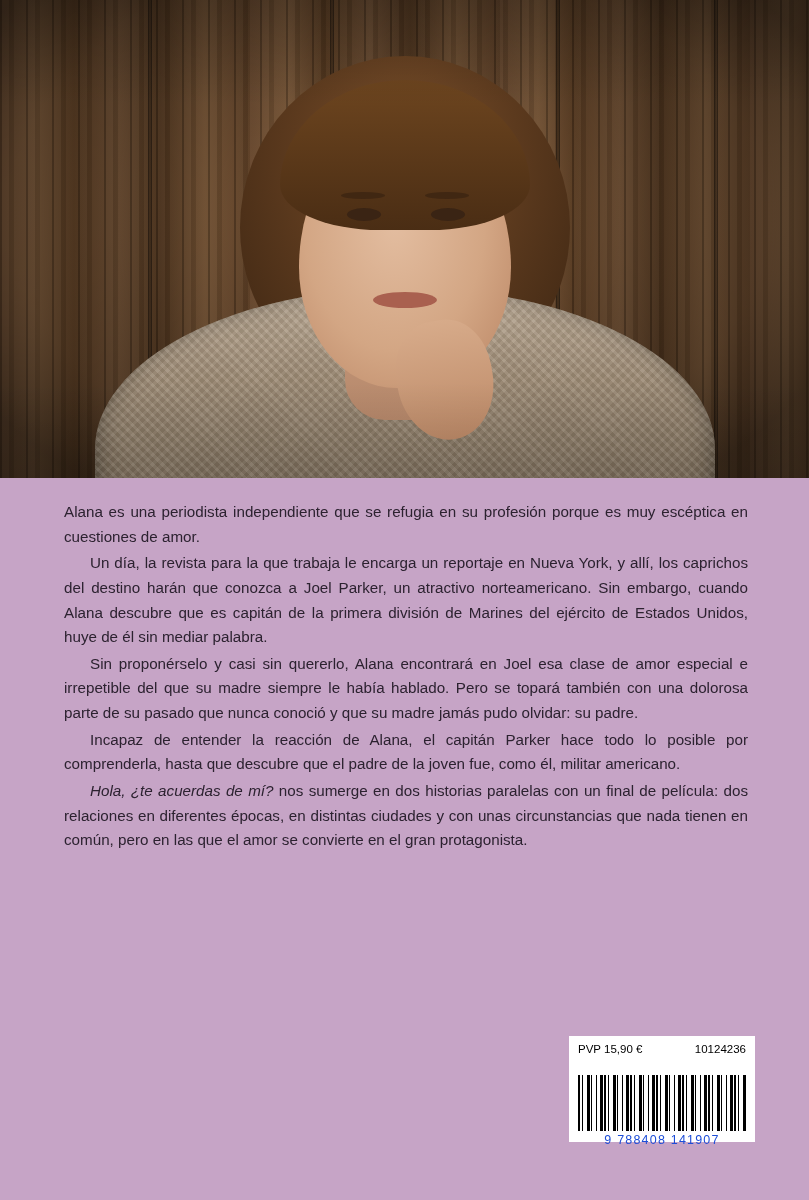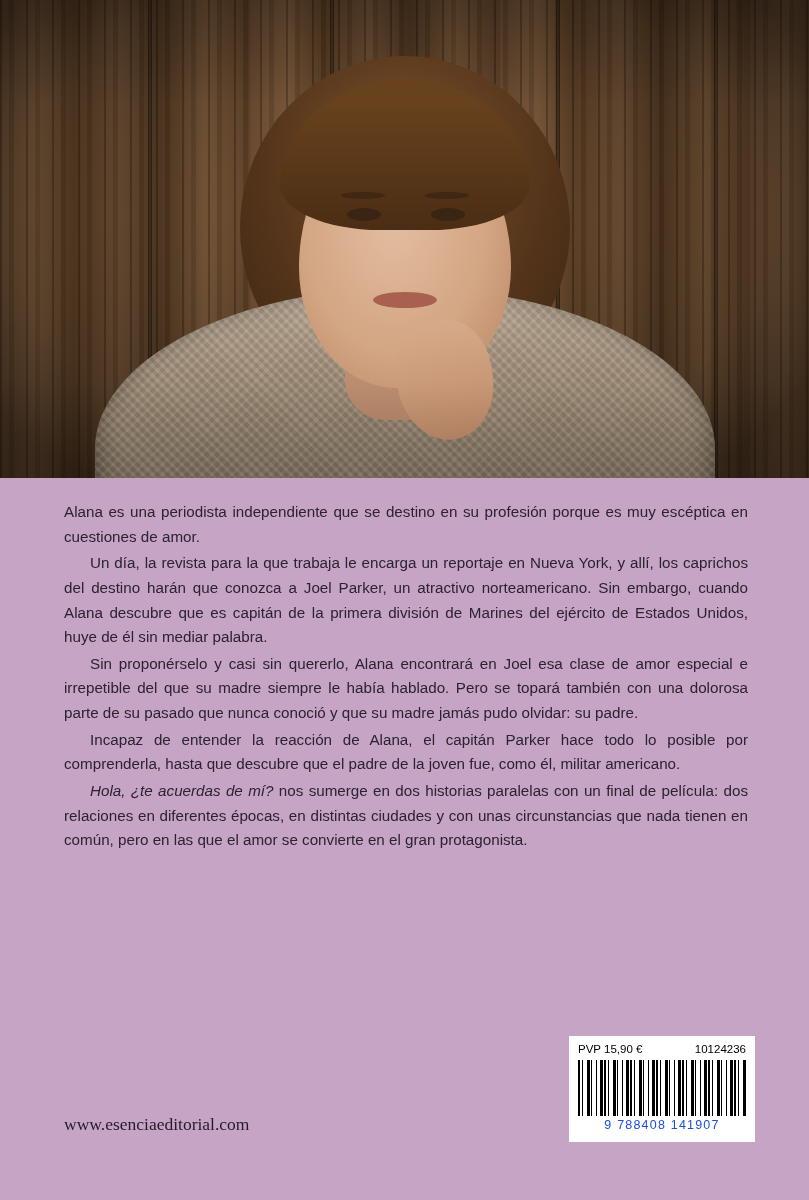--- a/index.html
+++ b/index.html
@@ -161,21 +161,21 @@
     height: 106px;
     background: #fff;
     padding: 7px 9px 5px 9px;
   }
   .bc-top {
     display: flex;
     justify-content: space-between;
     font-family: "Liberation Sans", sans-serif;
     font-size: 11.5px;
     color: #000;
-    margin-bottom: 5px;
+    margin-bottom: 20px;
   }
   .bars {
     height: 56px;
     width: 100%;
     background:
       repeating-linear-gradient(90deg,
         #000 0 2px, #fff 2px 4px, #000 4px 5px, #fff 5px 9px,
         #000 9px 12px, #fff 12px 13px, #000 13px 14px, #fff 14px 18px,
         #000 18px 19px, #fff 19px 22px, #000 22px 25px, #fff 25px 26px);
   }
@@ -211,29 +211,28 @@
       <div class="brow r"></div>
       <div class="eye l"></div>
       <div class="eye r"></div>
       <div class="mouth"></div>
       <div class="hand"></div>
     </div>
     <div class="photo-shade"></div>
   </div>
 
   <div class="blurb">
-    <p>Alana es una periodista independiente que se destino en su profesión porque es muy escéptica en cuestiones de amor.</p>
+    <p>Alana es una periodista independiente que se refugia en su profesión porque es muy escéptica en cuestiones de amor.</p>
     <p class="indent">Un día, la revista para la que trabaja le encarga un reportaje en Nueva York, y allí, los caprichos del destino harán que conozca a Joel Parker, un atractivo norteamericano. Sin embargo, cuando Alana descubre que es capitán de la primera división de Marines del ejército de Estados Unidos, huye de él sin mediar palabra.</p>
     <p class="indent">Sin proponérselo y casi sin quererlo, Alana encontrará en Joel esa clase de amor especial e irrepetible del que su madre siempre le había hablado. Pero se topará también con una dolorosa parte de su pasado que nunca conoció y que su madre jamás pudo olvidar: su padre.</p>
     <p class="indent">Incapaz de entender la reacción de Alana, el capitán Parker hace todo lo posible por comprenderla, hasta que descubre que el padre de la joven fue, como él, militar americano.</p>
     <p class="indent"><em>Hola, ¿te acuerdas de mí?</em><span> nos sumerge en dos historias paralelas con un final de película: dos relaciones en diferentes épocas, en distintas ciudades y con unas circunstancias que nada tienen en común, pero en las que el amor se convierte en el gran protagonista.</span></p>
   </div>
 
   <div class="site">
-    <div>www.esenciaeditorial.com</div>
   </div>
 
   <div class="barcode-box">
     <div class="bc-top">
       <span>PVP 15,90 €</span>
       <span>10124236</span>
     </div>
     <div class="bars"></div>
     <div class="bc-num">9 788408 141907</div>
   </div>

